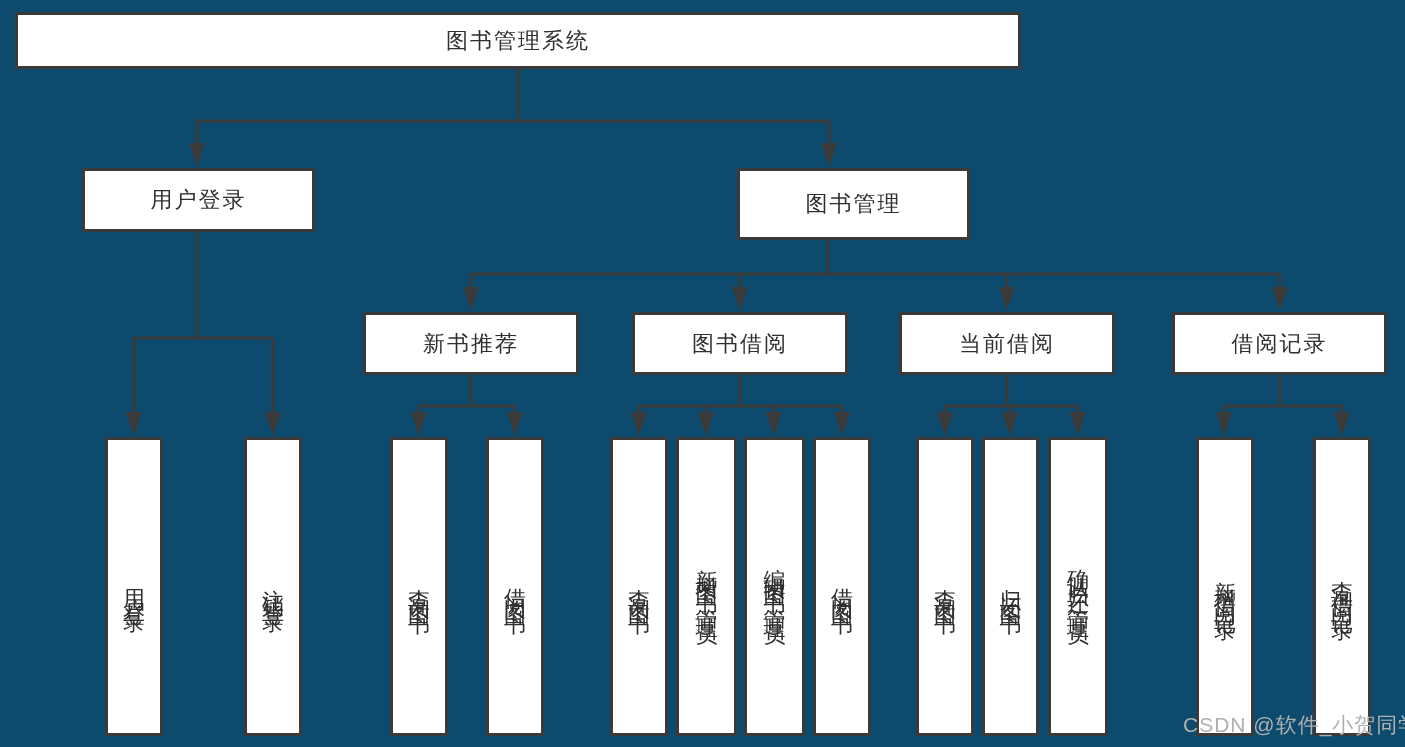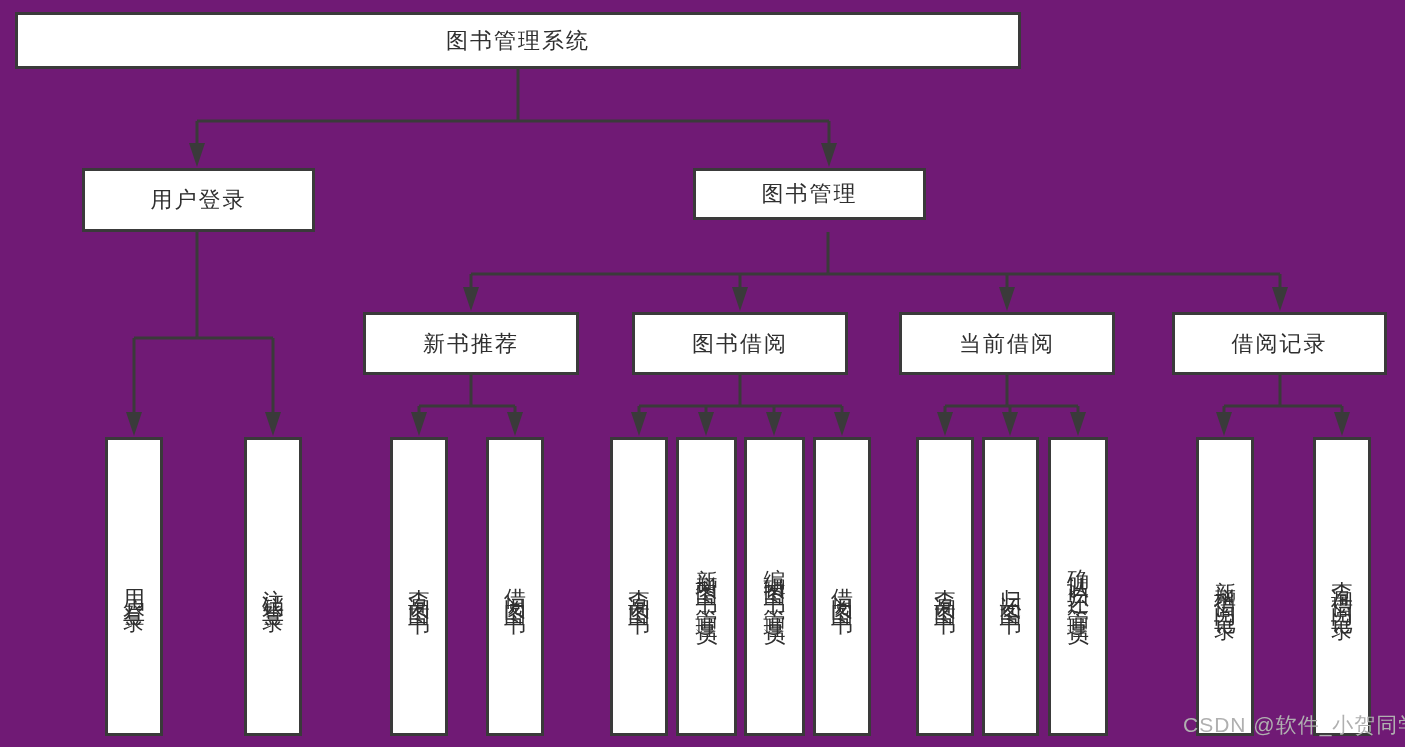--- a/index.html
+++ b/index.html
@@ -5,21 +5,21 @@
   html, body {
     margin: 0;
     padding: 0;
     background: #ffffff;
     font-family: "Liberation Sans", "DejaVu Sans", sans-serif;
   }
   .canvas {
     position: relative;
     width: 1405px;
     height: 747px;
-    background: #701a75;
+    background: #0c4a6e;
     overflow: hidden;
   }
   .connectors {
     position: absolute;
     left: 0;
     top: 0;
     z-index: 0;
   }
   .box {
     position: absolute;
@@ -110,21 +110,21 @@
       <polygon points="1002,412 1018,412 1010,436"></polygon>
       <polygon points="1070,412 1086,412 1078,436"></polygon>
       <polygon points="1216,412 1232,412 1224,436"></polygon>
       <polygon points="1334,412 1350,412 1342,436"></polygon>
     </g>
   </svg>
 
   <div class="box" style="left:15px; top:12px; width:1006px; height:57px;">图书管理系统</div>
 
   <div class="box" style="left:82px; top:168px; width:233px; height:64px;">用户登录</div>
-  <div class="box" style="left:693px; top:168px; width:233px; height:52px;">图书管理</div>
+  <div class="box" style="left:737px; top:168px; width:233px; height:72px;">图书管理</div>
 
   <div class="box" style="left:363px; top:312px; width:216px; height:63px;">新书推荐</div>
   <div class="box" style="left:632px; top:312px; width:216px; height:63px;">图书借阅</div>
   <div class="box" style="left:899px; top:312px; width:216px; height:63px;text-align:center;">当前借阅</div>
   <div class="box" style="left:1172px; top:312px; width:215px; height:63px;">借阅记录</div>
 
   <div class="vbox" style="left:105px; top:437px; width:58px; height:299px;">用户登录</div>
   <div class="vbox" style="left:244px; top:437px; width:58px; height:299px;">注销登录</div>
 
   <div class="vbox" style="left:390px; top:437px; width:58px; height:299px;">查询图书</div>

